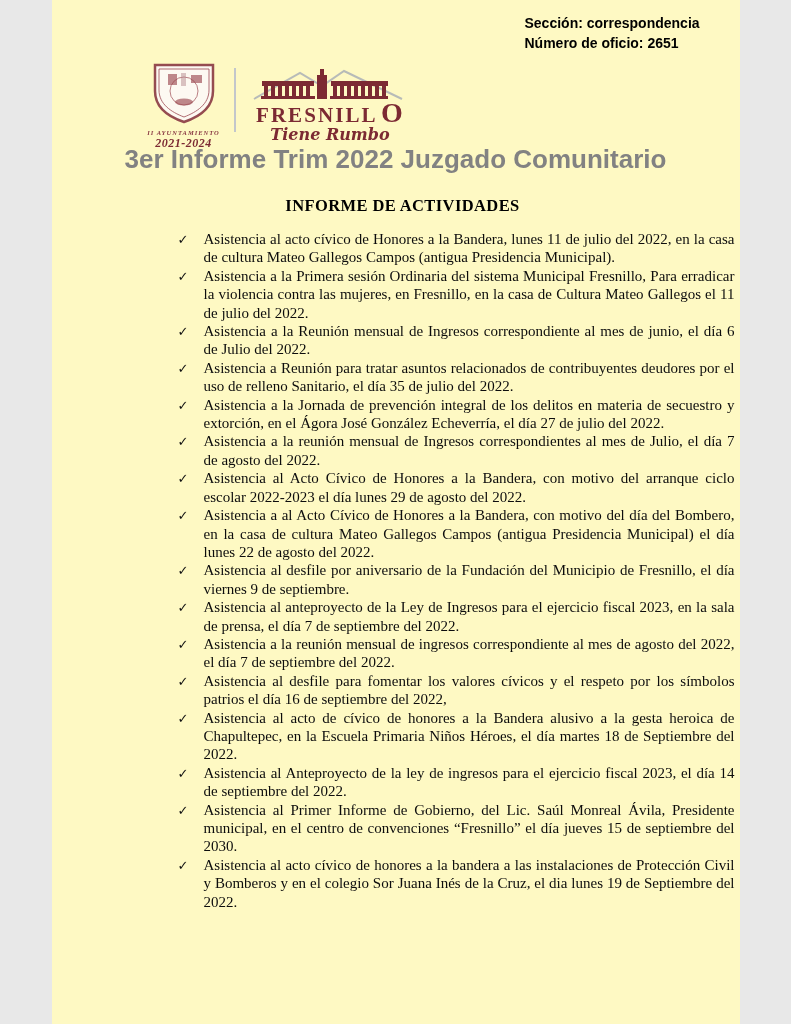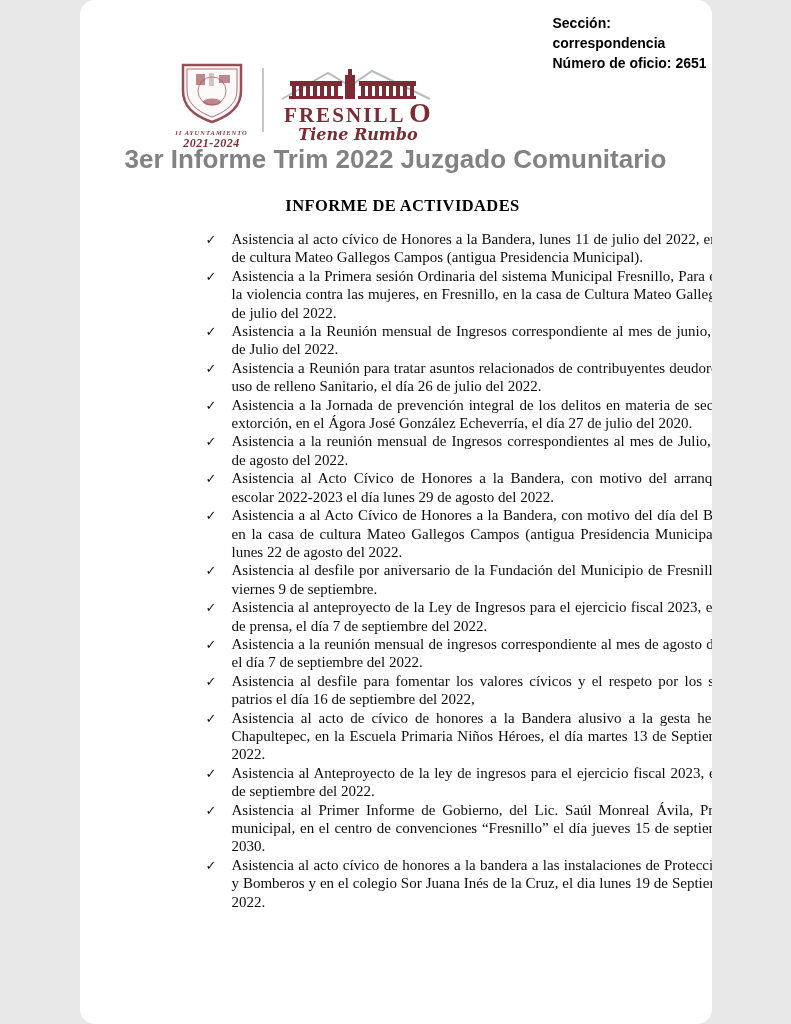--- a/index.html
+++ b/index.html
@@ -1,24 +1,23 @@
 <!DOCTYPE html>
 <html><head>
 <meta charset="utf-8">
 <style>
   html,body{margin:0;padding:0;background:#e8e8e8;}
   .page{
     position:relative;
-    width:632px;height:1024px;
-    background:#ffffff;
+    width:688px;height:1024px;
+    background:#fef9c3;
     margin:0 auto;
     overflow:hidden;
     font-family:"Liberation Serif", serif;
     color:#0d0d0d;
-    border-radius:15px;
   }
   
   .header-meta{
     position:absolute;left:473px;top:13px;
     font-family:"Liberation Sans", sans-serif;
     font-weight:bold;font-size:14px;line-height:20px;
     color:#000;
   }
   
   .logo-row{
@@ -154,25 +153,25 @@
     <li>
       <span class="check">✓</span>
       <span class="item-text">Asistencia a la Primera sesión Ordinaria del sistema Municipal Fresnillo, Para erradicar la violencia contra las mujeres, en Fresnillo, en la casa de Cultura Mateo Gallegos el 11 de julio del 2022.</span>
     </li>
     <li>
       <span class="check">✓</span>
       <span class="item-text">Asistencia a la Reunión mensual de Ingresos correspondiente al mes de junio, el día 6 de Julio del 2022.</span>
     </li>
     <li>
       <span class="check">✓</span>
-      <span class="item-text">Asistencia a Reunión para tratar asuntos relacionados de contribuyentes deudores por el uso de relleno Sanitario, el día 26 de julio del 2022.</span>
-    </li>
-    <li>
-      <span class="check">✓</span>
-      <span class="item-text">Asistencia a la Jornada de prevención integral de los delitos en materia de secuestro y extorción, en el Ágora José González Echeverría, el día 27 de julio del 2020.</span>
+      <span class="item-text">Asistencia a Reunión para tratar asuntos relacionados de contribuyentes deudores por el uso de relleno Sanitario, el día 35 de julio del 2022.</span>
+    </li>
+    <li>
+      <span class="check">✓</span>
+      <span class="item-text">Asistencia a la Jornada de prevención integral de los delitos en materia de secuestro y extorción, en el Ágora José González Echeverría, el día 27 de julio del 2022.</span>
     </li>
     <li>
       <span class="check">✓</span>
       <span class="item-text">Asistencia a la reunión mensual de Ingresos correspondientes al mes de Julio, el día 7 de agosto del 2022.</span>
     </li>
     <li>
       <span class="check">✓</span>
       <span class="item-text">Asistencia al Acto Cívico de Honores a la Bandera, con motivo del arranque ciclo escolar 2022-2023 el día lunes 29 de agosto del 2022.</span>
     </li>
     <li>
@@ -190,21 +189,21 @@
     <li>
       <span class="check">✓</span>
       <span class="item-text">Asistencia a la reunión mensual de ingresos correspondiente al mes de agosto del 2022, el día 7 de septiembre del 2022.</span>
     </li>
     <li>
       <span class="check">✓</span>
       <span class="item-text">Asistencia al desfile para fomentar los valores cívicos y el respeto por los símbolos patrios el día 16 de septiembre del 2022,</span>
     </li>
     <li>
       <span class="check">✓</span>
-      <span class="item-text">Asistencia al acto de cívico de honores a la Bandera alusivo a la gesta heroica de Chapultepec, en la Escuela Primaria Niños Héroes, el día martes 13 de Septiembre del 2022.</span>
+      <span class="item-text">Asistencia al acto de cívico de honores a la Bandera alusivo a la gesta heroica de Chapultepec, en la Escuela Primaria Niños Héroes, el día martes 18 de Septiembre del 2022.</span>
     </li>
     <li>
       <span class="check">✓</span>
       <span class="item-text">Asistencia al Anteproyecto de la ley de ingresos para el ejercicio fiscal 2023, el día 14 de septiembre del 2022.</span>
     </li>
     <li>
       <span class="check">✓</span>
       <span class="item-text">Asistencia al Primer Informe de Gobierno, del Lic. Saúl Monreal Ávila, Presidente municipal, en el centro de convenciones “Fresnillo” el día jueves 15 de septiembre del 2030.</span>
     </li>
     <li>

